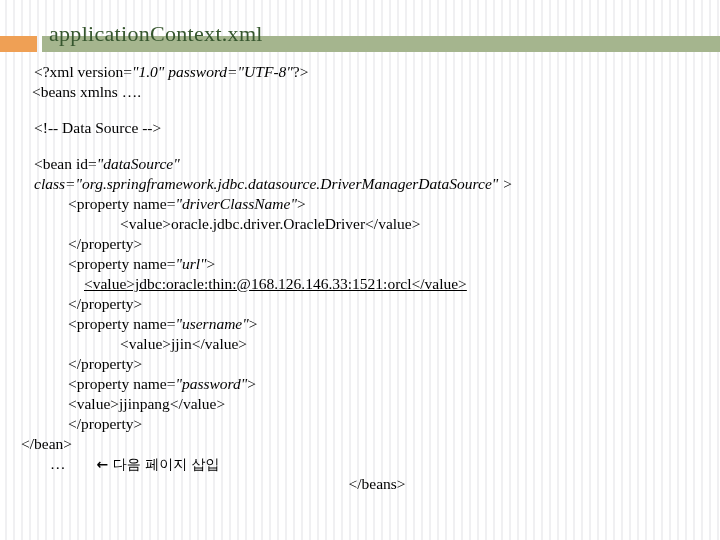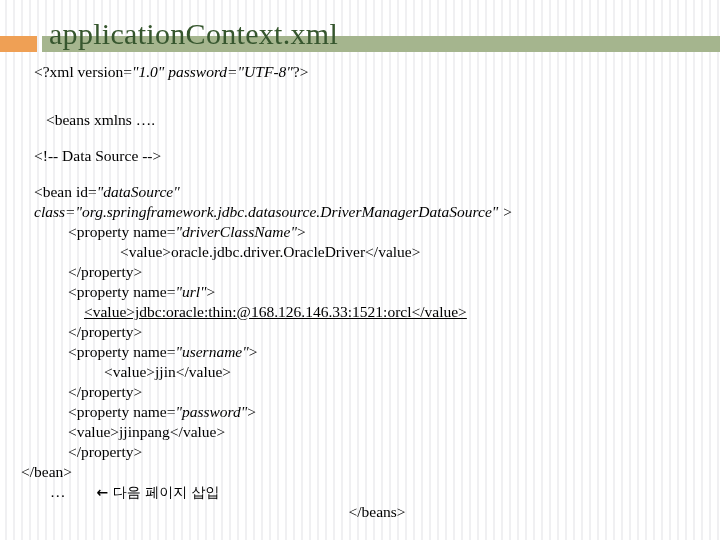--- a/index.html
+++ b/index.html
@@ -53,21 +53,21 @@
     top: 0;
     width: 678px;
     height: 16px;
     background-color: #a5b58e;
   }
   #page-title {
     position: absolute;
     left: 49px;
     top: 18px;
     font-family: "Liberation Serif", serif;
-    font-size: 30px;
+    font-size: 22px;
     line-height: 32px;
     letter-spacing: 0.3px;
     color: #36562e;
     white-space: nowrap;
   }
 
   
   #code-body {
     position: absolute;
     left: 0;
@@ -106,34 +106,34 @@
 
   <div id="title-band">
     <div id="title-accent-block"></div>
     <div id="title-bar"></div>
   </div>
 
   <div id="page-title">applicationContext.xml</div>
 
   <div id="code-body">
       <div class="code-line" style="padding-left: 34px;"><span>&lt;?xml version=</span><span class="ital">"1.0" </span><span class="ital">password=</span><span class="ital">"UTF-8"</span><span>?&gt;</span></div>
-      <div class="code-line" style="padding-left: 46px; margin-top: 28px;"><span>&lt;beans xmlns ….</span></div>
+      <div class="code-line" style="padding-left: 32px;"><span>&lt;beans xmlns ….</span></div>
       <div class="code-line blank"></div>
       <div class="code-line" style="padding-left: 34px;"><span>&lt;!-- Data Source --&gt;</span></div>
       <div class="code-line blank"></div>
       <div class="code-line" style="padding-left: 34px;"><span>&lt;bean id=</span><span class="ital">"dataSource"</span></div>
       <div class="code-line" style="padding-left: 34px;"><span class="ital">class="org.springframework.jdbc.datasource.DriverManagerDataSource" &gt;</span></div>
       <div class="code-line" style="padding-left: 68px;"><span>&lt;property name=</span><span class="ital">"driverClassName"</span><span>&gt;</span></div>
       <div class="code-line" style="padding-left: 120px;"><span>&lt;value&gt;oracle.jdbc.driver.OracleDriver&lt;/value&gt;</span></div>
       <div class="code-line" style="padding-left: 68px;"><span>&lt;/property&gt;</span></div>
       <div class="code-line" style="padding-left: 68px;"><span>&lt;property name=</span><span class="ital">"url"</span><span>&gt;</span></div>
       <div class="code-line" style="padding-left: 84px; text-decoration: underline;"><span>&lt;value&gt;jdbc:oracle:thin:@168.126.146.33:1521:orcl&lt;/value&gt;</span></div>
       <div class="code-line" style="padding-left: 68px;"><span>&lt;/property&gt;</span></div>
       <div class="code-line" style="padding-left: 68px;"><span>&lt;property name=</span><span class="ital">"username"</span><span>&gt;</span></div>
-      <div class="code-line" style="padding-left: 92px; margin-left: 12px;"><span>&lt;value&gt;jjin&lt;/value&gt;</span></div>
+      <div class="code-line" style="padding-left: 120px;"><span>&lt;value&gt;jjin&lt;/value&gt;</span></div>
       <div class="code-line" style="padding-left: 68px;"><span>&lt;/property&gt;</span></div>
       <div class="code-line" style="padding-left: 68px;"><span>&lt;property name=</span><span class="ital">"password"</span><span>&gt;</span></div>
       <div class="code-line" style="padding-left: 68px;"><span>&lt;value&gt;jjinpang&lt;/value&gt;</span></div>
       <div class="code-line" style="padding-left: 68px;"><span>&lt;/property&gt;</span></div>
       <div class="code-line" style="padding-left: 21px;"><span>&lt;/bean&gt;</span></div>
       <div class="code-line" style="padding-left: 34px; margin-left: 16px;"><span>…</span><span>        </span><span class="arrow">←</span><span class="ko"> 다음 페이지 삽입</span></div>
       <div class="code-line" style="padding-left: 34px; text-align: center;"><span>&lt;/beans&gt;</span></div>
     </div>
 
 </div>

